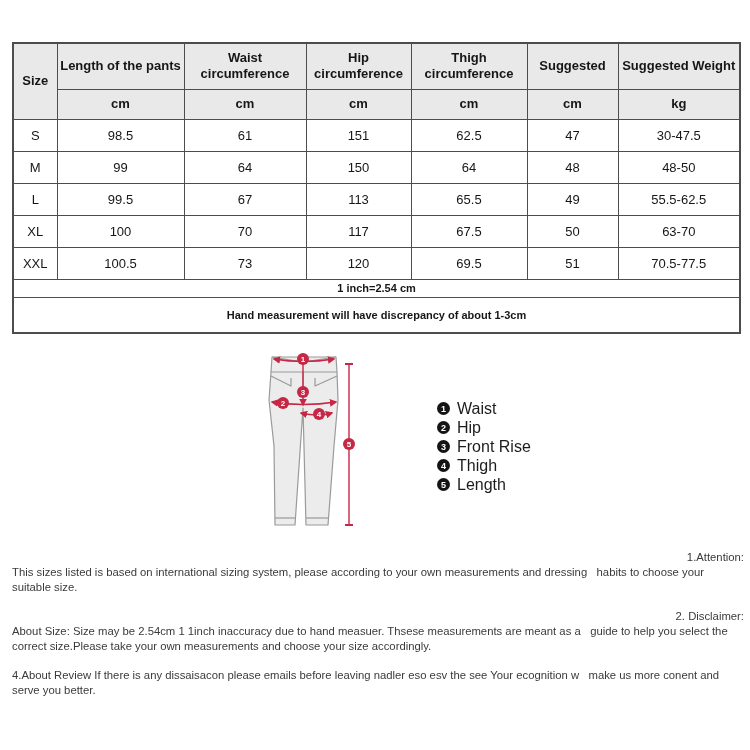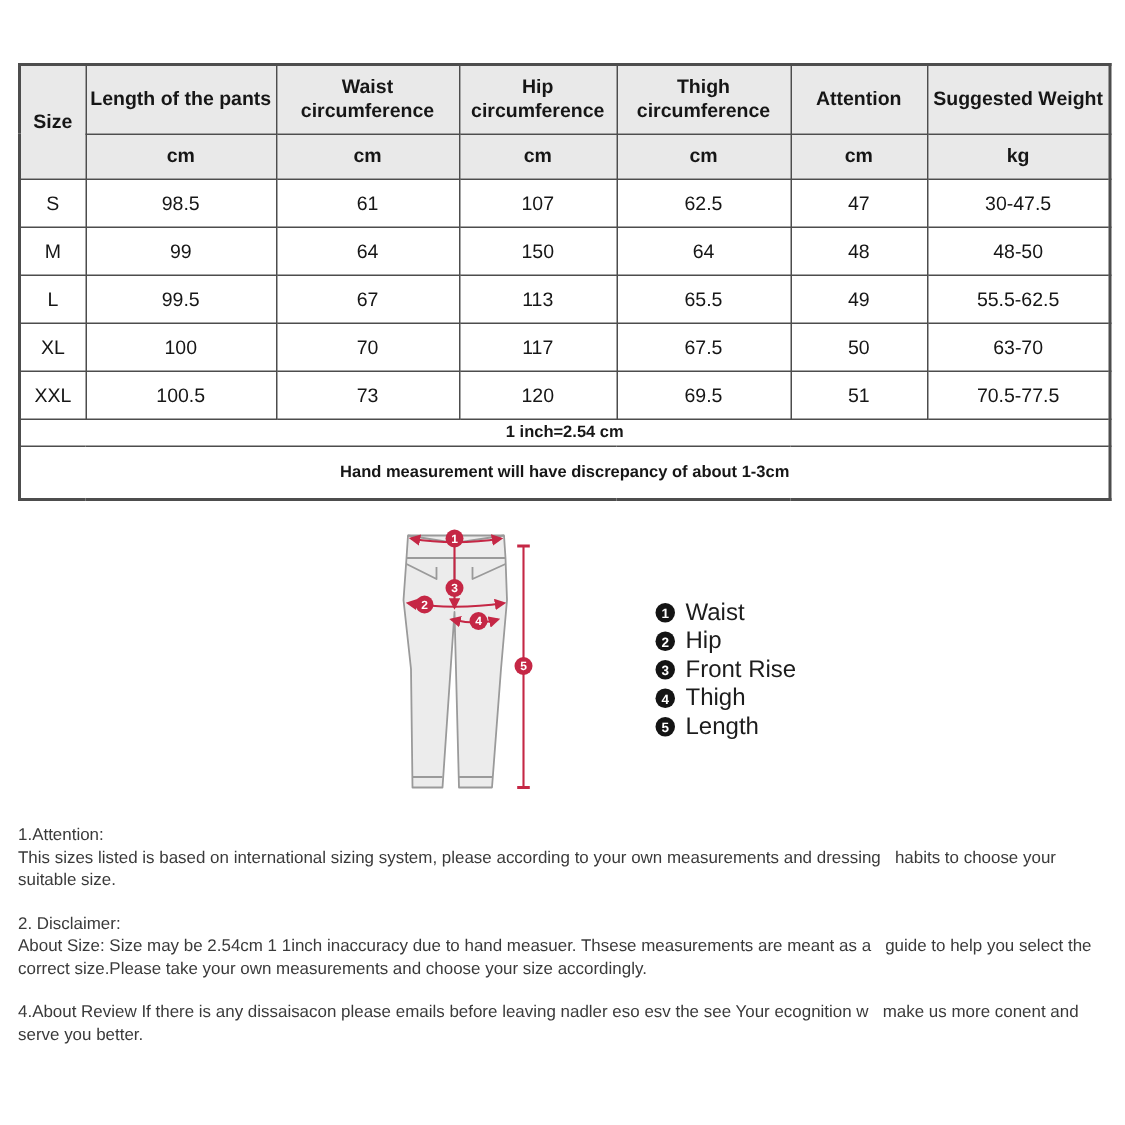--- a/index.html
+++ b/index.html
@@ -27,21 +27,21 @@
   .legend-item { display: flex; align-items: center; height: 19px; }
   .legend-dot { width: 13px; height: 13px; border-radius: 50%; background: #141414;
     color: #ffffff; font-size: 9px; font-weight: bold; display: flex;
     align-items: center; justify-content: center; flex: 0 0 13px; }
   .legend-label { margin-left: 7px; font-size: 16px; color: #1c1c1c; }
 
   
   .notes { position: absolute; left: 12px; top: 550px; width: 732px;
     font-size: 11.3px; line-height: 15px; color: #3a3a3a; }
   .note { margin-bottom: 14px; }
-  .note-heading { white-space: pre-wrap; }
+  .note-heading { white-space: pre-wrap; text-align: right; }
   .note-body { white-space: pre-wrap; }
 </style>
 </head>
 <body>
 
 <div class="page">
 
   <table class="size-table">
     <colgroup>
       <col style="width:44px">
@@ -52,36 +52,36 @@
         <col style="width:91px">
       <col style="width:122px">
     </colgroup>
     <tbody>
         <tr class="hdr">
       <th rowspan="2">Size</th>
       <th>Length of the pants</th>
       <th>Waist circumference</th>
       <th>Hip circumference</th>
       <th>Thigh circumference</th>
-      <th>Attention</th>
+      <th>Suggested</th>
       <th>Suggested Weight</th>
     </tr>
     <tr class="unit">
       <th>cm</th>
       <th>cm</th>
       <th>cm</th>
       <th>cm</th>
       <th>cm</th>
       <th>kg</th>
     </tr>
     <tr class="data">
       <td>S</td>
       <td>98.5</td>
       <td>61</td>
-      <td>107</td>
+      <td>151</td>
       <td>62.5</td>
       <td>47</td>
       <td>30-47.5</td>
     </tr>
     <tr class="data">
       <td>M</td>
       <td>99</td>
       <td>64</td>
       <td>150</td>
       <td>64</td>

